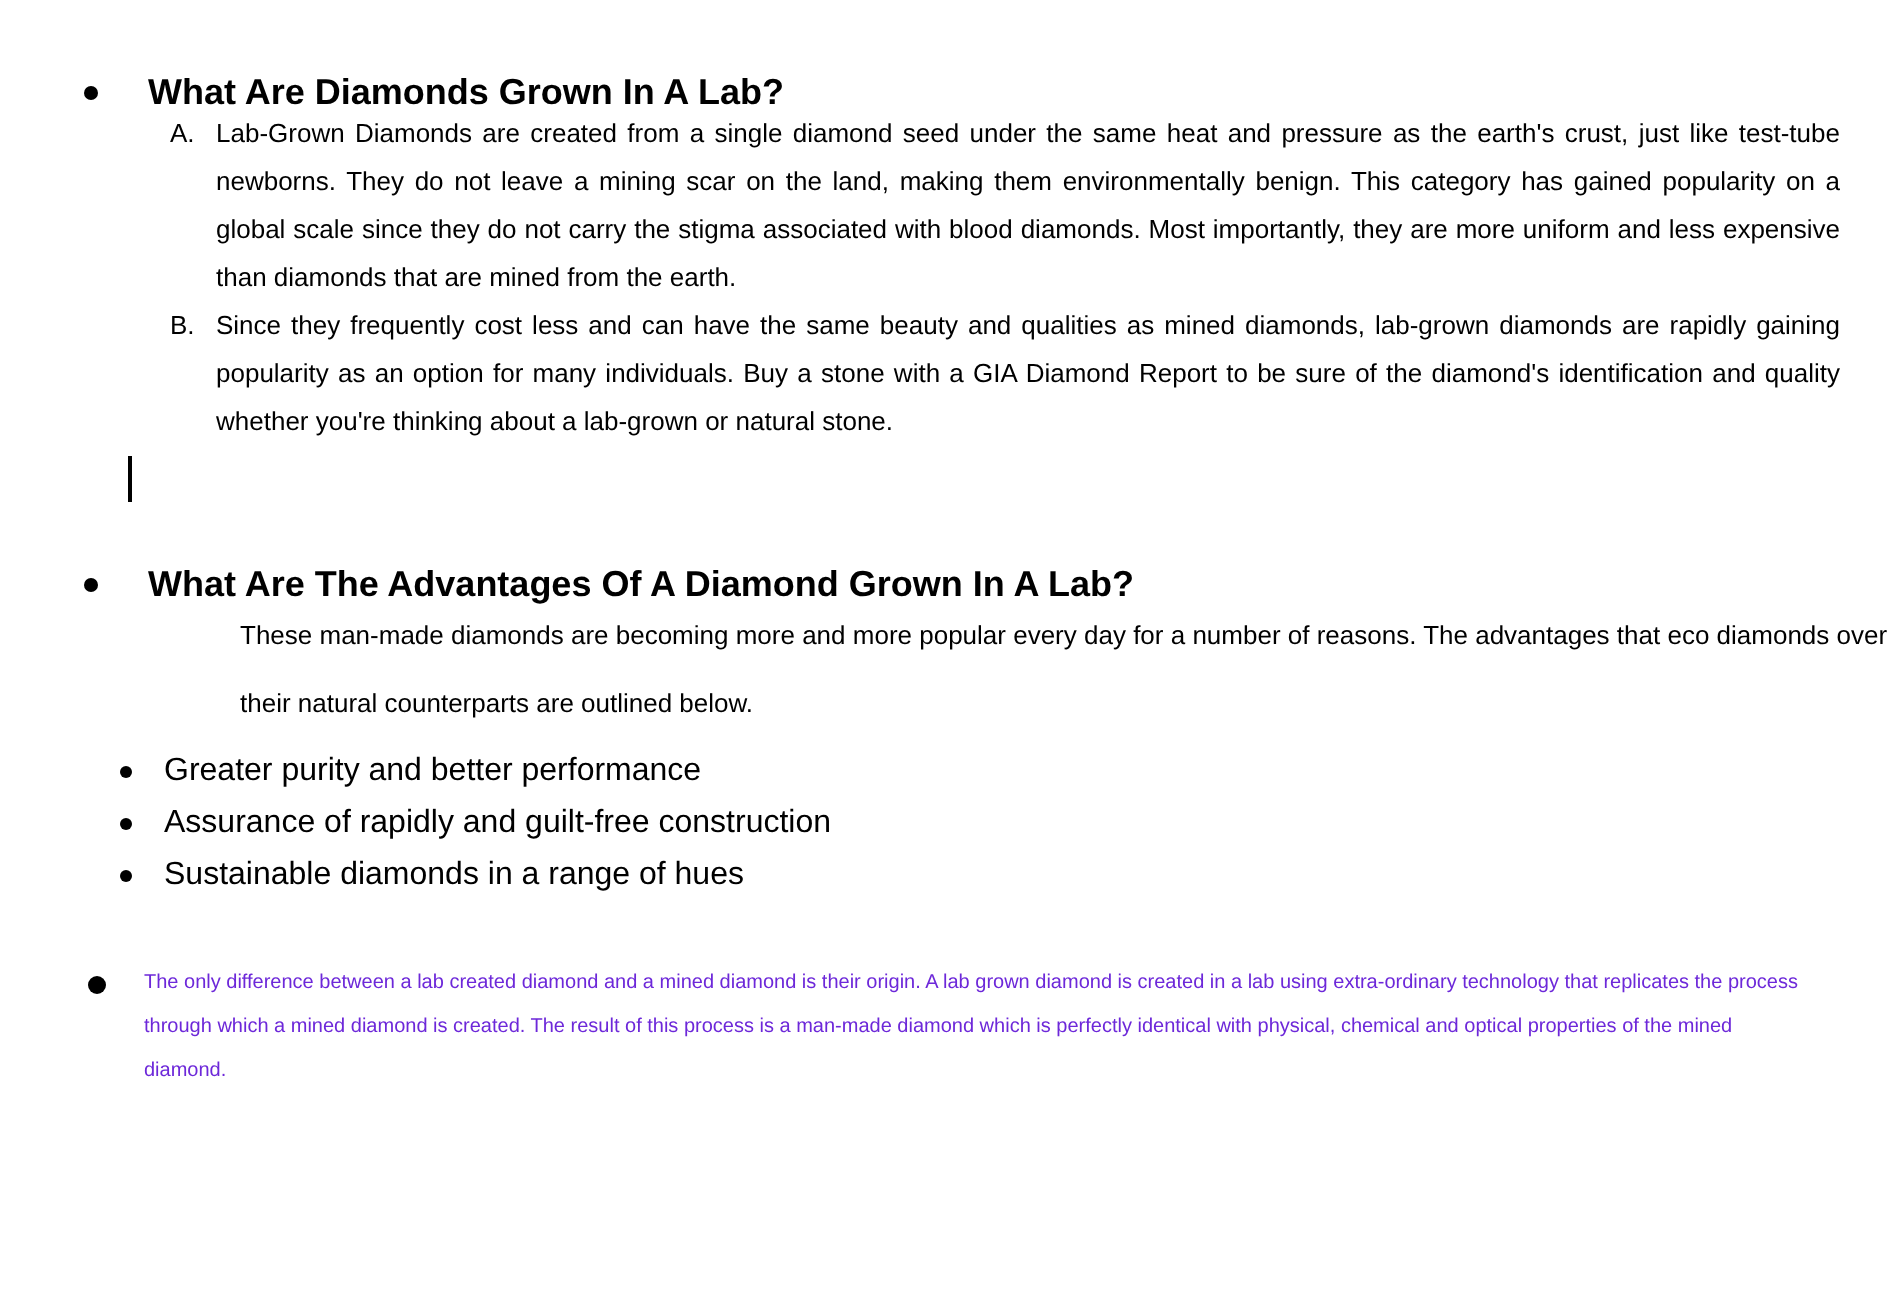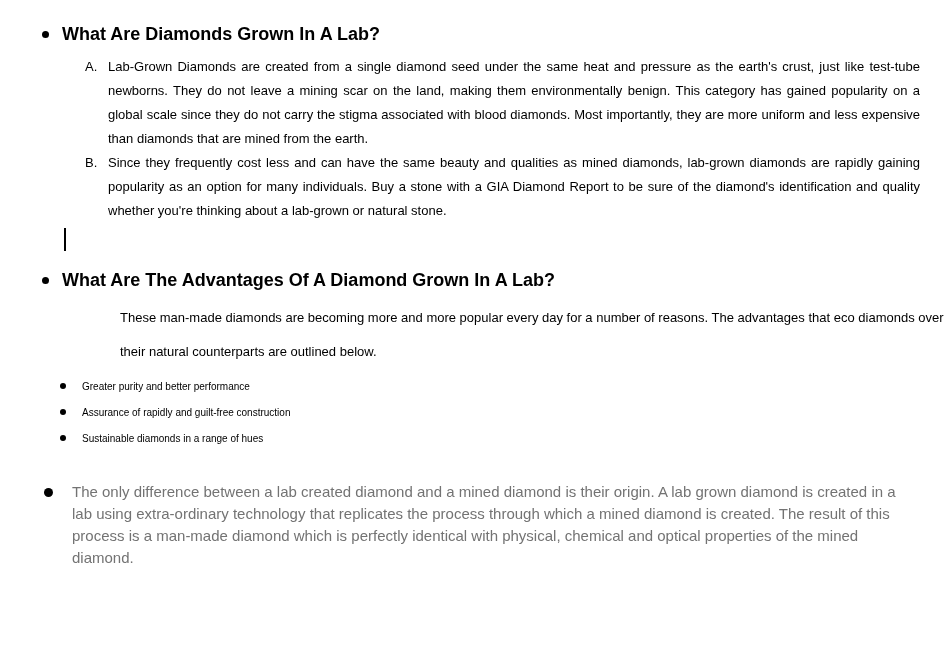--- a/index.html
+++ b/index.html
@@ -19,21 +19,21 @@
   
   .h-row {
     position: absolute;
     left: 42px;
     display: flex;
     align-items: center;
     gap: 13px;
     line-height: 22px;
   }
   .h-row h2 {
-    margin: 0;
+    margin: 12px;
     font-size: 18px;
     font-weight: bold;
     line-height: 22px;
     white-space: nowrap;
   }
   .dot {
     flex: none;
     border-radius: 50%;
     background: #000000;
   }
@@ -76,21 +76,21 @@
   
   .b-list {
     position: absolute;
     left: 60px;
     top: 373px;
   }
   .b-item {
     display: flex;
     align-items: center;
     height: 26px;
-    font-size: 10px;
+    font-size: 16px;
   }
   .b-dot {
     width: 6px;
     height: 6px;
     margin-right: 16px;
   }
   
   .note {
     position: absolute;
     left: 44px;
@@ -98,22 +98,22 @@
     display: flex;
   }
   .note-dot {
     width: 9px;
     height: 9px;
     margin-top: 7px;
     margin-right: 19px;
   }
   .note-text {
     width: 834px;
-    color: #737373;
-    font-size: 15px;
+    color: #6d28d9;
+    font-size: 10px;
     line-height: 22px;
   }
 </style>
 </head>
 <body>
 
 <div class="doc">
 
   <div class="h-row" style="top:23px;">
     <span class="dot h-dot"></span>

